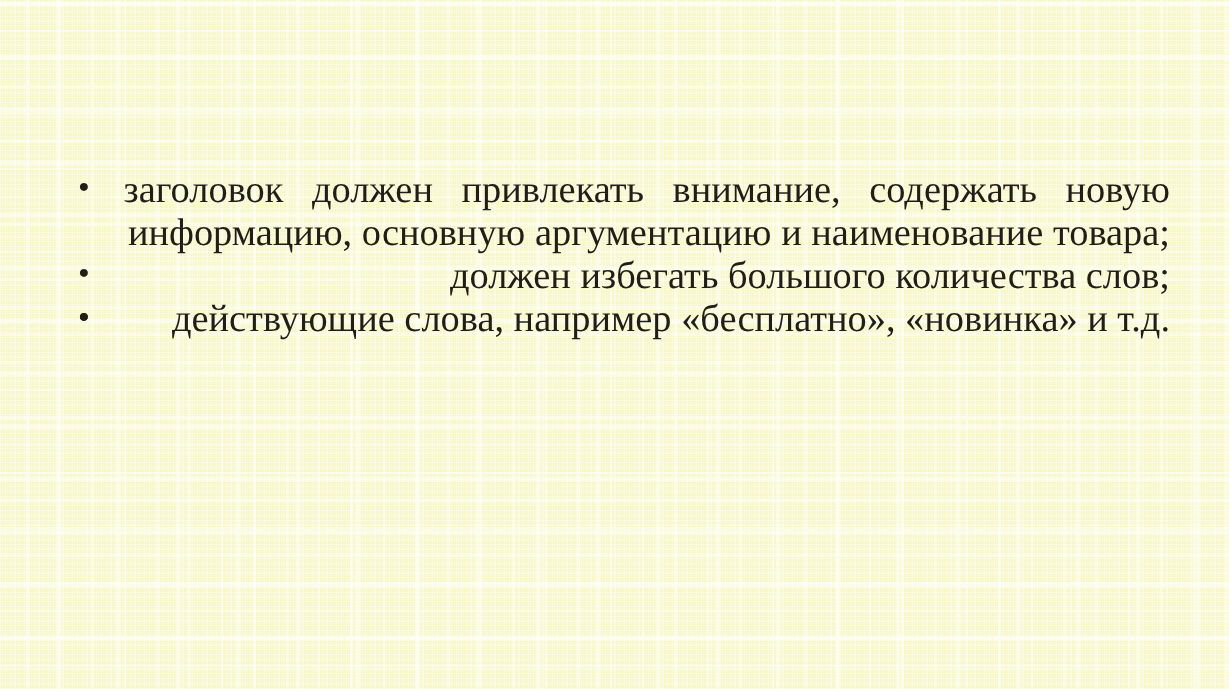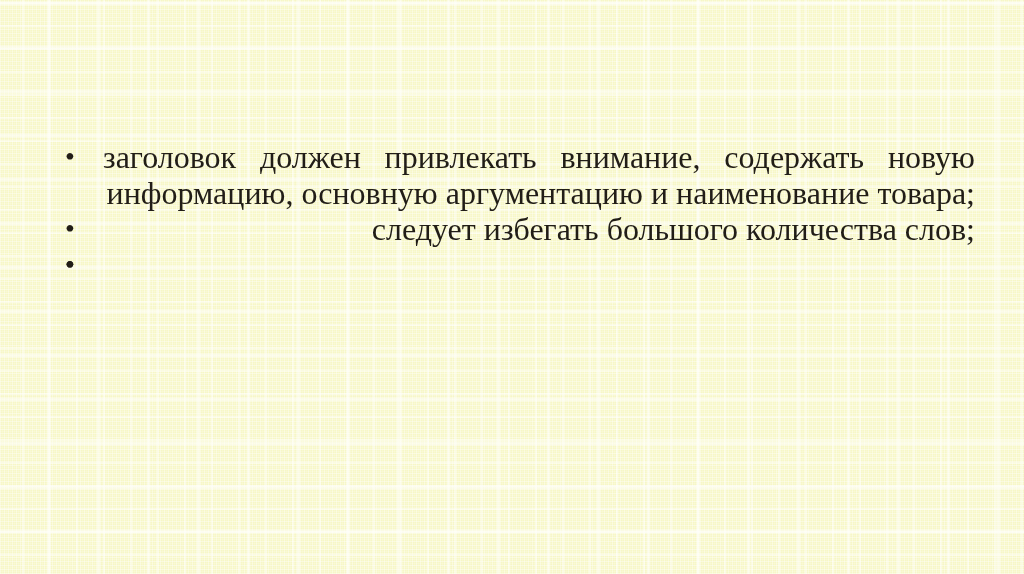--- a/index.html
+++ b/index.html
@@ -66,25 +66,26 @@
   <ul class="bullet-list">
 
     <li class="bullet-item">
       <span class="bullet-marker">•</span>
       <div class="line stretch">заголовок должен привлекать внимание, содержать новую</div>
       <div class="line">информацию, основную аргументацию и наименование товара;</div>
     </li>
 
     <li class="bullet-item">
       <span class="bullet-marker">•</span>
-      <div class="line">следует избегать большого количества слов;</div>
+      <div class="line">должен избегать большого количества слов;</div>
     </li>
 
     <li class="bullet-item">
       <span class="bullet-marker">•</span>
     </li>
 
     <li class="bullet-item">
       <span class="bullet-marker">•</span>
+      <div class="line">действующие слова, например «бесплатно», «новинка» и т.д.</div>
     </li>
 
   </ul>
 </div>
 
 </body></html>

